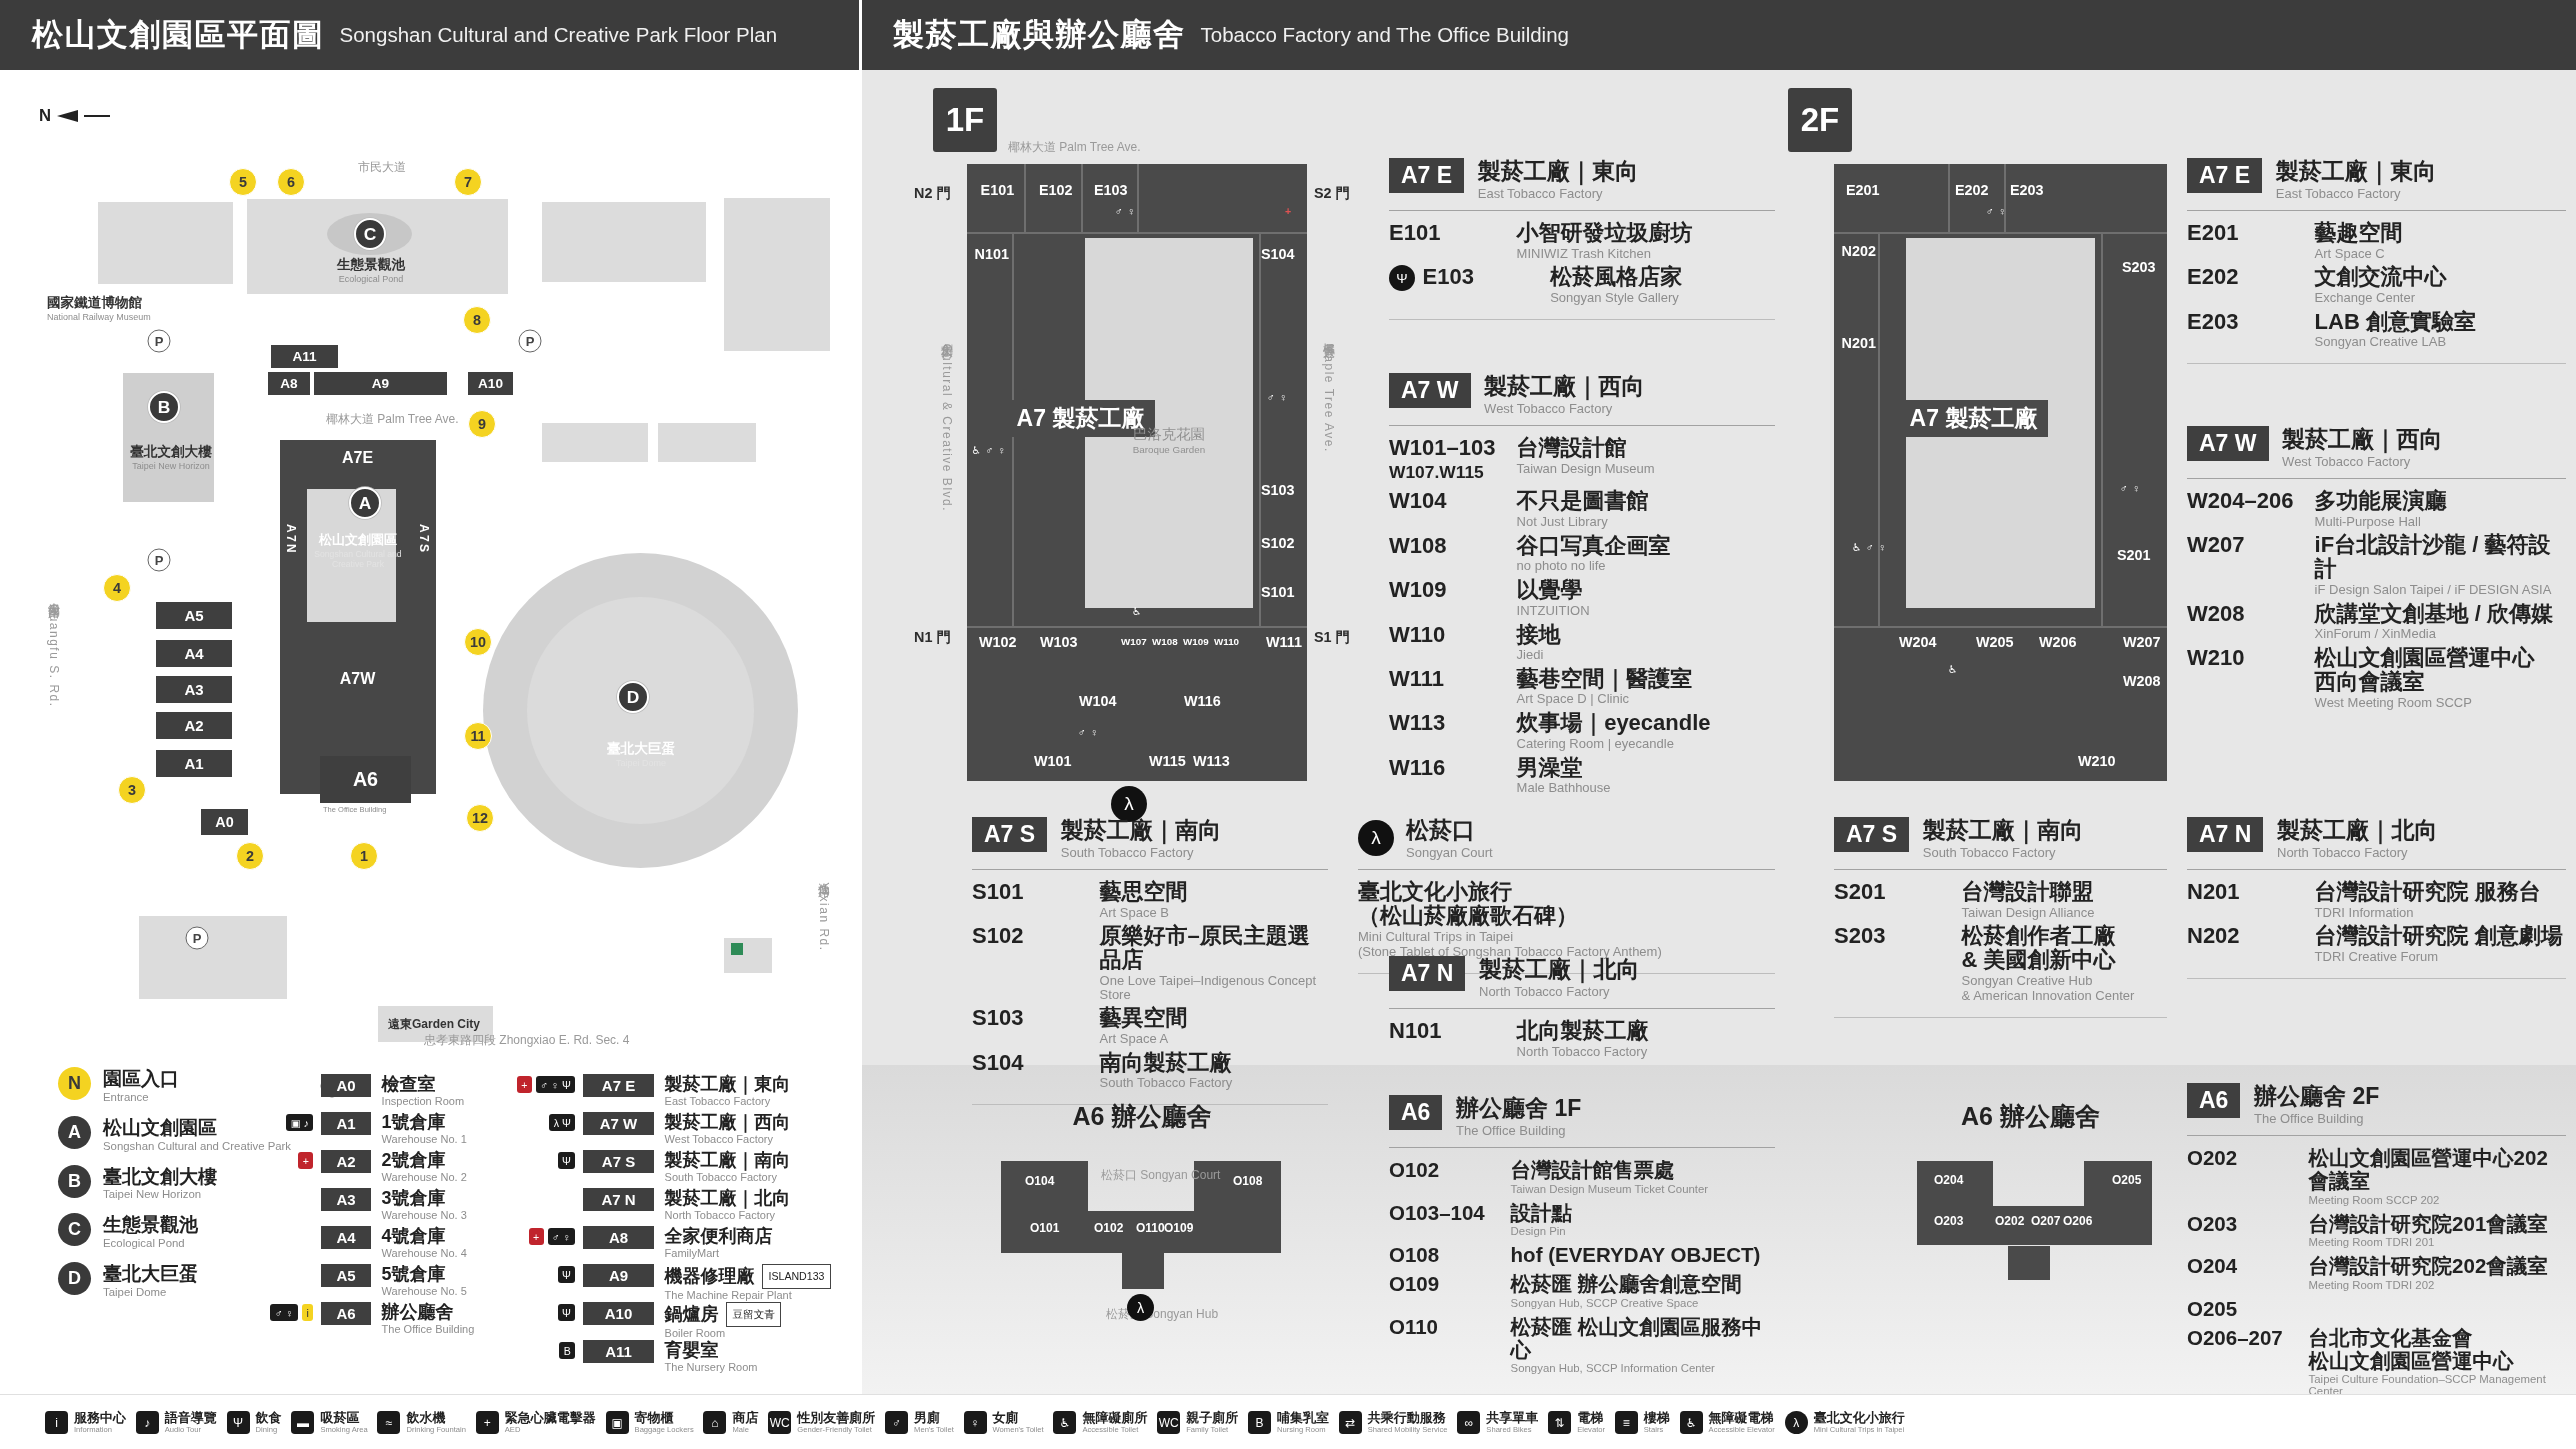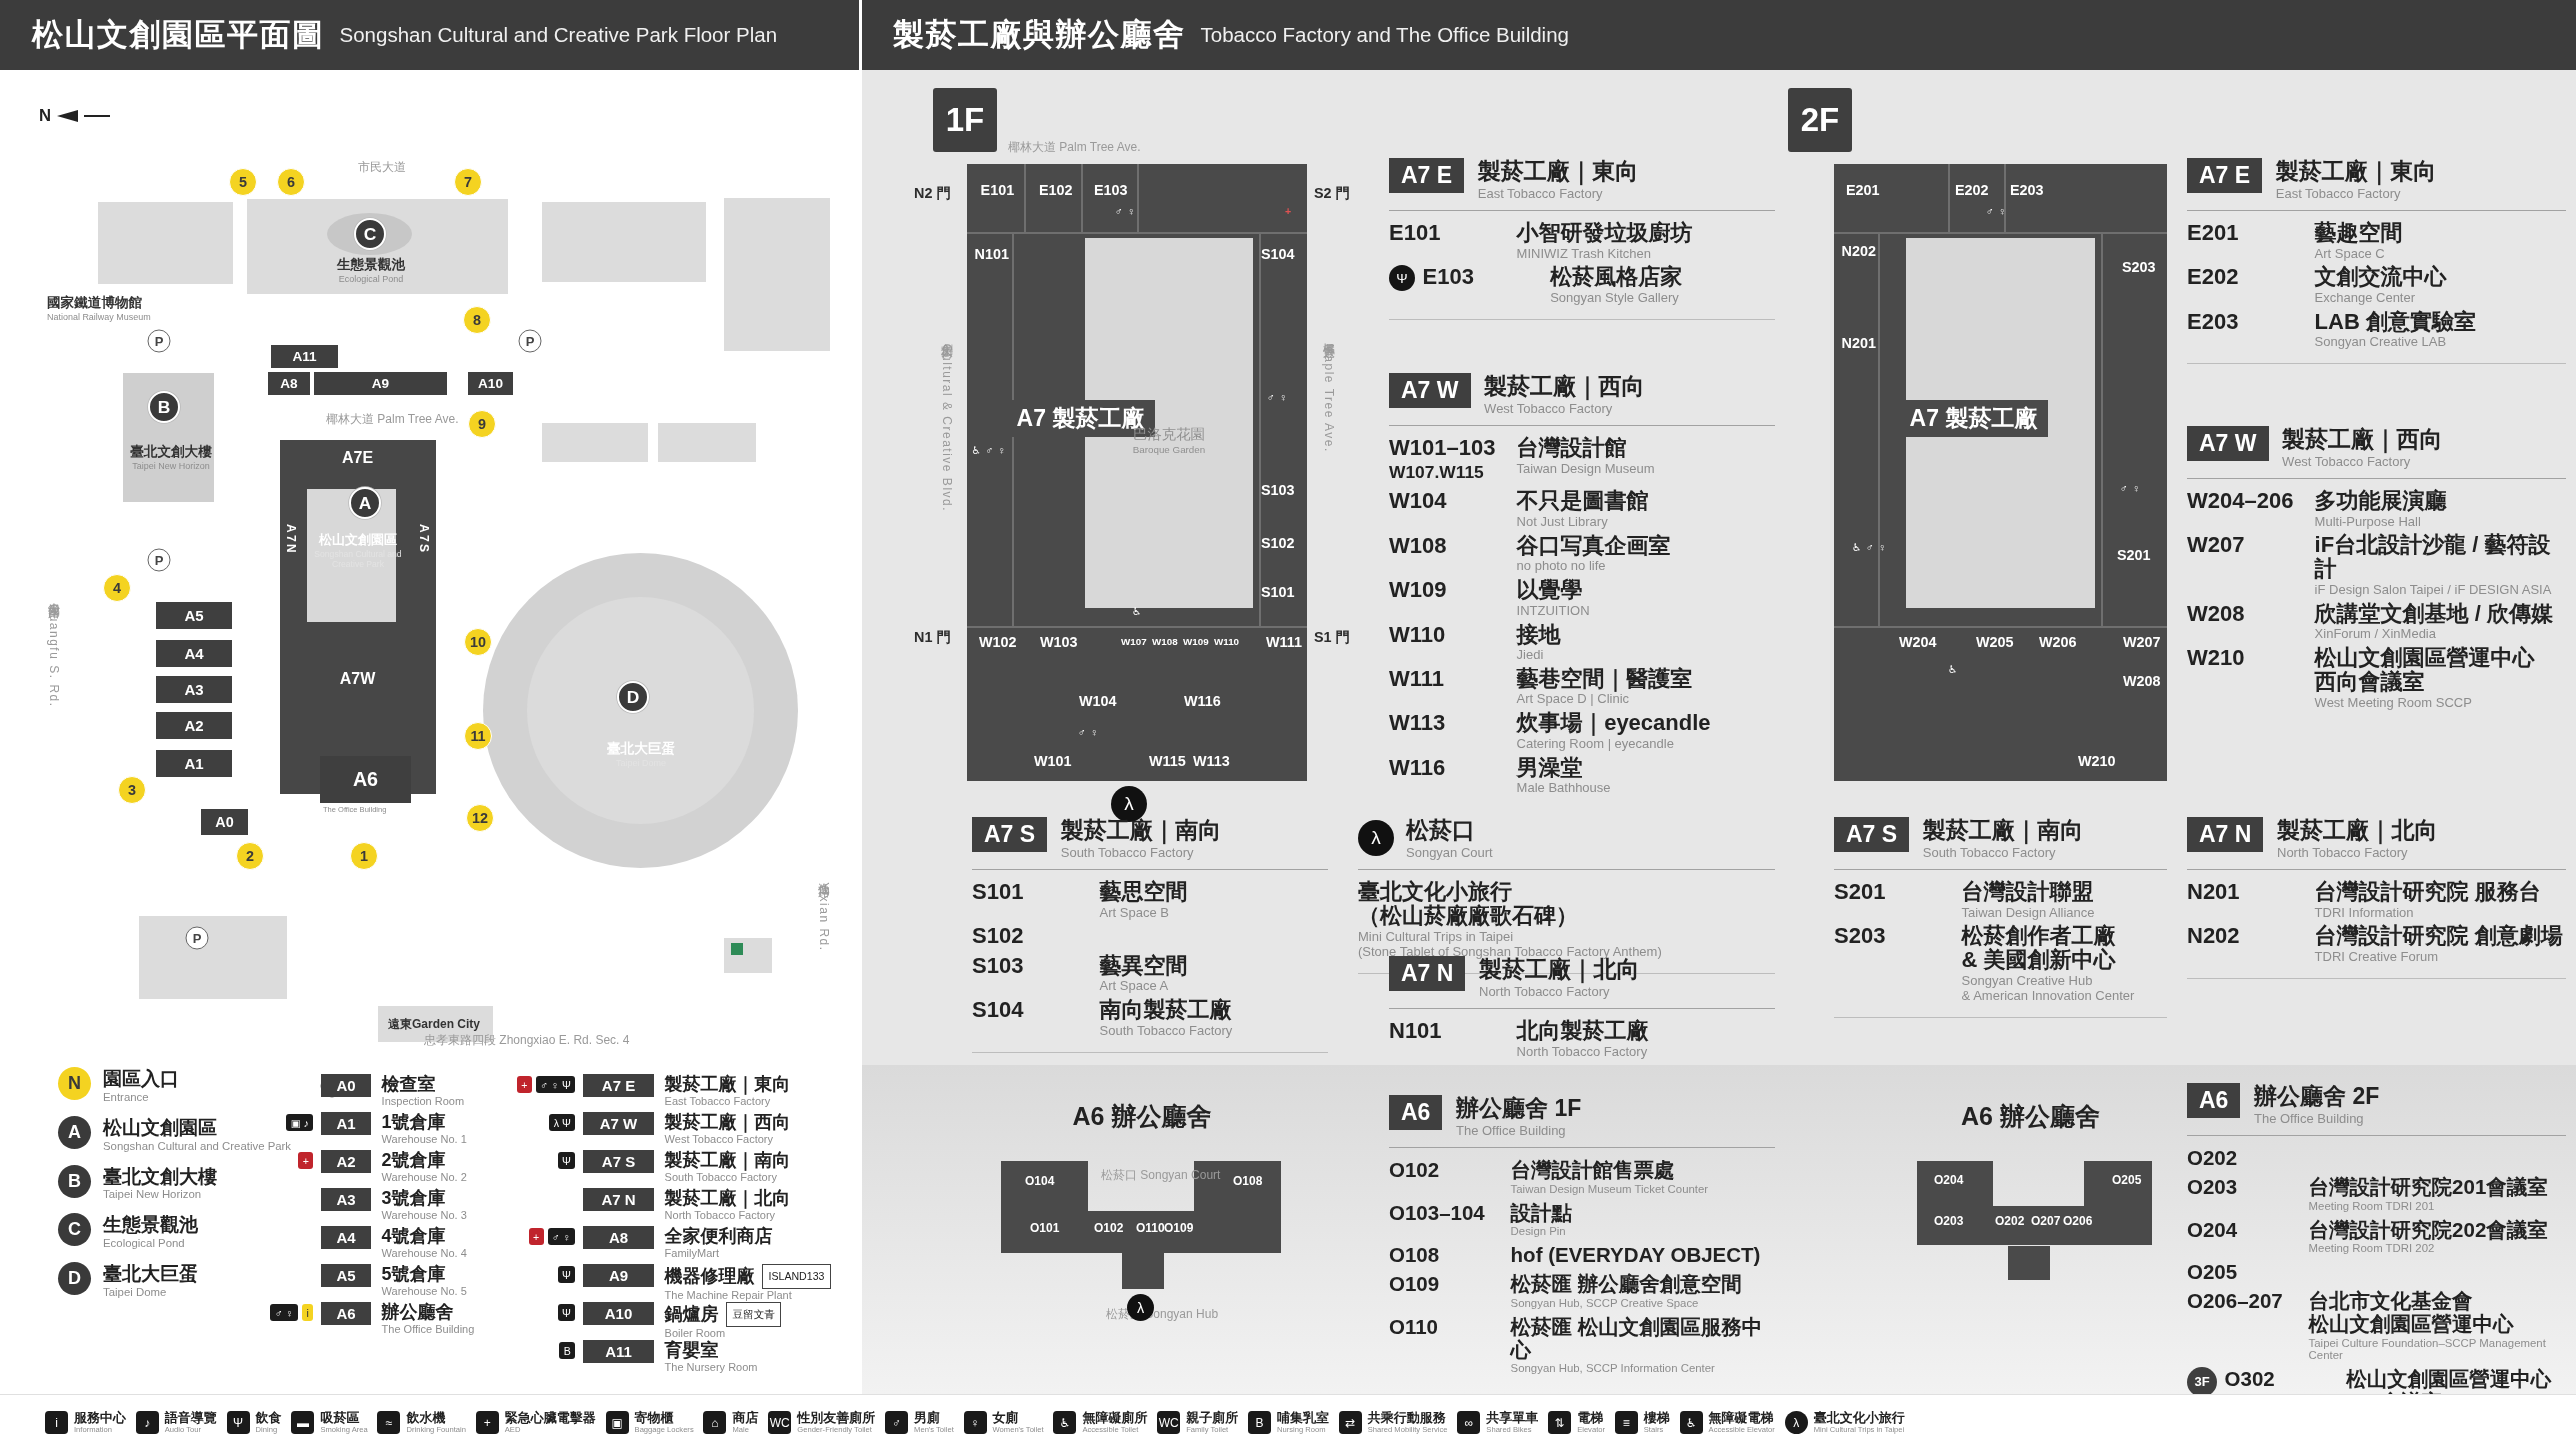--- a/index.html
+++ b/index.html
@@ -750,20 +750,24 @@
         <div class="nm">
           <div class="zh">藝思空間</div>
           <div class="en opt">Art Space B</div>
         </div>
       </div>
 
       <div class="ent">
         <div class="code">
           <div>S102</div>
         </div>
+        <div class="nm">
+          <div class="zh">原樂好市–原民主題選品店</div>
+          <div class="en opt">One Love Taipei–Indigenous Concept Store</div>
+        </div>
       </div>
 
       <div class="ent">
         <div class="code">
           <div>S103</div>
         </div>
         <div class="nm">
           <div class="zh">藝異空間</div>
           <div class="en opt">Art Space A</div>
         </div>
@@ -1132,20 +1136,24 @@
       </div>
     </div>
   <div class="rule"></div>
   <div>
 
       <div class="ent">
 
         <div class="code">
           <div>O202</div>
         </div>
+        <div class="nm">
+          <div class="zh">松山文創園區營運中心202會議室</div>
+          <div class="en opt">Meeting Room SCCP 202</div>
+        </div>
       </div>
 
       <div class="ent">
 
         <div class="code">
           <div>O203</div>
         </div>
         <div class="nm">
           <div class="zh">台灣設計研究院201會議室</div>
           <div class="en opt">Meeting Room TDRI 201</div>

